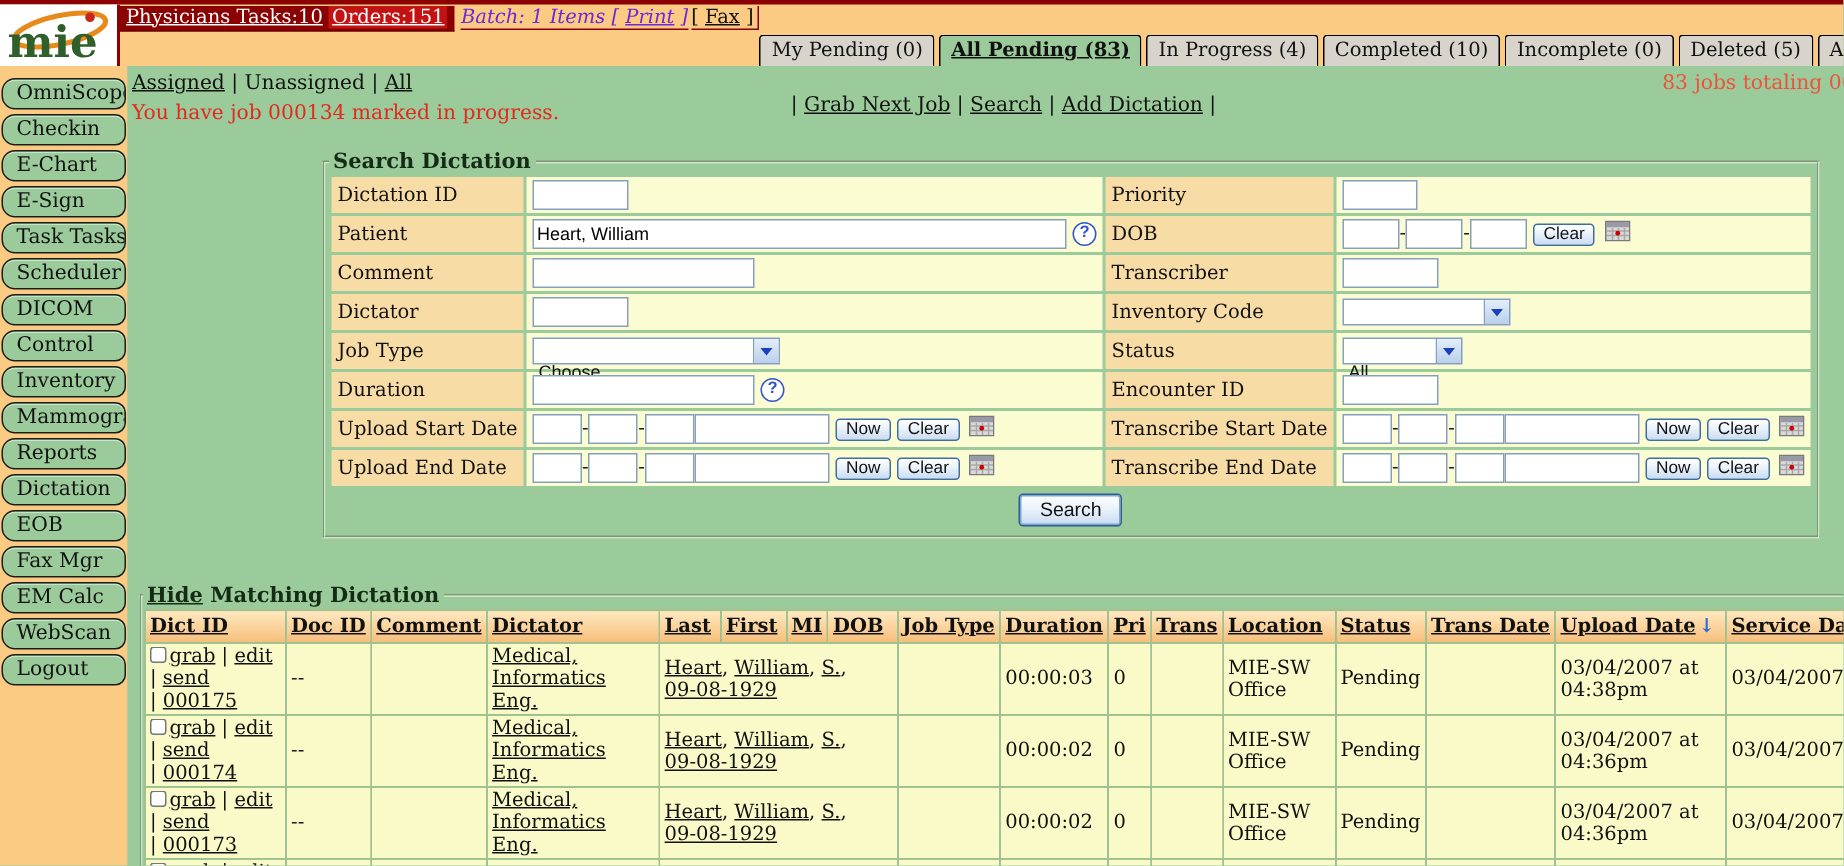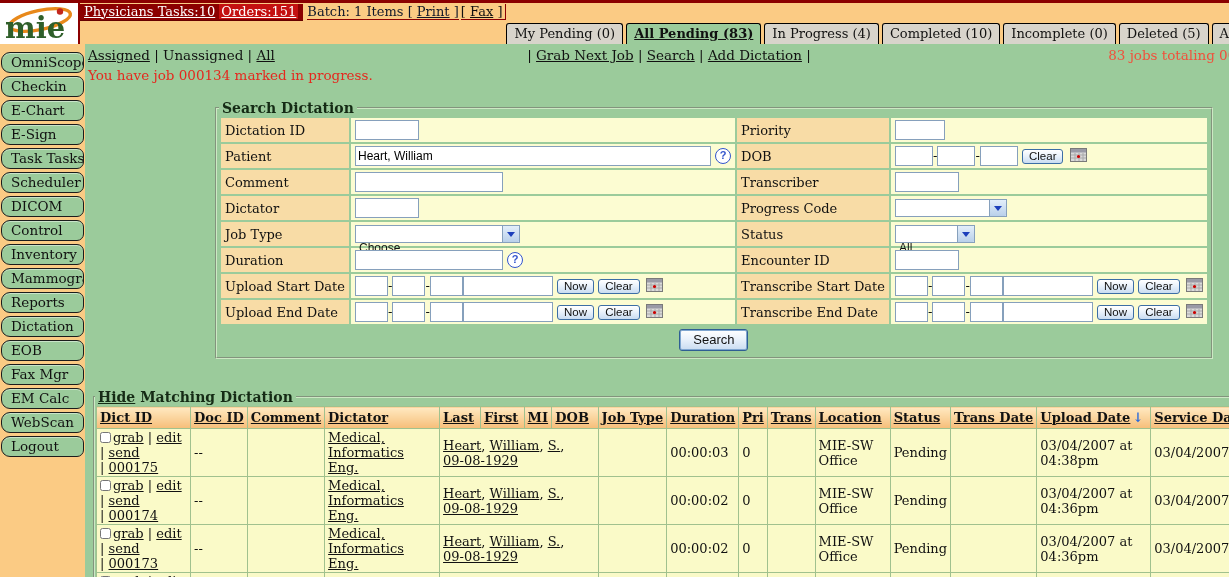--- a/index.html
+++ b/index.html
@@ -10,40 +10,40 @@
 
   
   .topbar{height:41px;background:#FBCB84;border-top:3px solid #8B0000;display:flex;}
   .logo{width:84px;height:41px;background:#fff;border-right:2px solid #8B0000;box-sizing:border-box;
         display:flex;align-items:center;justify-content:center;}
   .top-main{flex:1;display:flex;}
   .toprow1{height:18px;display:flex;align-items:center;white-space:nowrap;
            font-size:13px;}
   .tasks{background:#8B0000;color:#fff;padding:0 5px 1px 4px;border-bottom:1px solid #600;}
   .orders{background:#C41111;padding:0 2px;}
-  .batch{margin-left:4px;color:#0f172a;border-bottom:1px solid #8B0000;}
+  .batch{margin-left:4px;color:#6d28d9;border-bottom:1px solid #8B0000;font-style:italic;}
   .br-group{border-bottom:1px solid #8B0000;border-right:1px solid #8B0000;padding-right:3px;margin-left:2px;}
   .tabs{flex:1;display:flex;align-items:flex-end;padding-top:1px;}
   .tab{background:#D8D4CB;border:1px solid #000;border-bottom:none;border-radius:3px 3px 0 0;
        padding:2px 7px 3px;margin-right:3px;font-size:13px;white-space:nowrap;}
   .tab.active{background:#9BCB9B;font-weight:bold;text-decoration:underline;}
 
   
   .main{display:flex;height:536px;}
   .bluebar{width:10px;background:linear-gradient(90deg,#121E7A 0 3px,#5B6FD8 3px 6px,#1C2B9A 6px 10px);}
   .sidebar{width:85px;background:#FBCB84;padding-top:6px;box-sizing:border-box;}
   .side-btn{display:block;margin:2px 1px 3px 1px;height:17px;line-height:16px;
             background:#9BCB9B;border:1px solid #1c1c1c;border-radius:9px 7px 7px 9px;
             padding:1px 2px 1px 9px;font-size:13.5px;white-space:nowrap;overflow:hidden;
             box-shadow:inset 0 1px 0 #c9e4c9;}
   .content{flex:1;position:relative;background:#9BCB9B;}
 
   
   .navrow{position:relative;height:19px;padding:3px 0 0 3px;font-size:13.5px;}
-  .nav-center{position:absolute;left:50%;top:3px;transform:translateX(-50%);white-space:nowrap;}
+  .nav-center{position:absolute;left:50%;top:18px;transform:translateX(-50%);white-space:nowrap;}
   .jobs-summary{position:absolute;right:-5px;top:3px;color:#F1503C;white-space:nowrap;}
   .alert{color:#E5281E;font-size:13.5px;padding:1px 0 0 3px;height:17px;}
 
   
   fieldset{border:2px groove #CDE8C4;}
   .search-fs{margin:16px 12px 0 130px;width:880px;padding:0 2px 6px 2px;box-sizing:border-box;}
   legend{font-weight:bold;color:#152B15;font-size:14px;padding:0 3px;}
   .ftable{border-collapse:separate;border-spacing:2px;width:100%;}
   .ftable td{height:22px;padding:1px 4px;font-size:13px;vertical-align:middle;white-space:nowrap;}
   td.flabel{background:#F8DCA6;width:105px;}
@@ -166,21 +166,21 @@
             </tr>
             <tr>
               <td class="flabel">Comment</td>
               <td class="ffield"><input class="tin" type="text" style="width: 142px;"></td>
               <td class="flabel r">Transcriber</td>
               <td class="ffield r"><input class="tin" type="text" style="width: 58px;"></td>
             </tr>
             <tr>
               <td class="flabel">Dictator</td>
               <td class="ffield"><input class="tin" type="text" style="width: 58px;"></td>
-              <td class="flabel r">Progress Code</td>
+              <td class="flabel r">Inventory Code</td>
               <td class="ffield r"><span class="sel" style="width: 112px;">
                   <span class="sel-txt">&nbsp;</span>
                   <span class="sel-btn">
                     <span class="arr"></span>
                   </span>
                 </span></td>
             </tr>
             <tr>
               <td class="flabel">Job Type</td>
               <td class="ffield"><span class="sel" style="width: 165px;">

